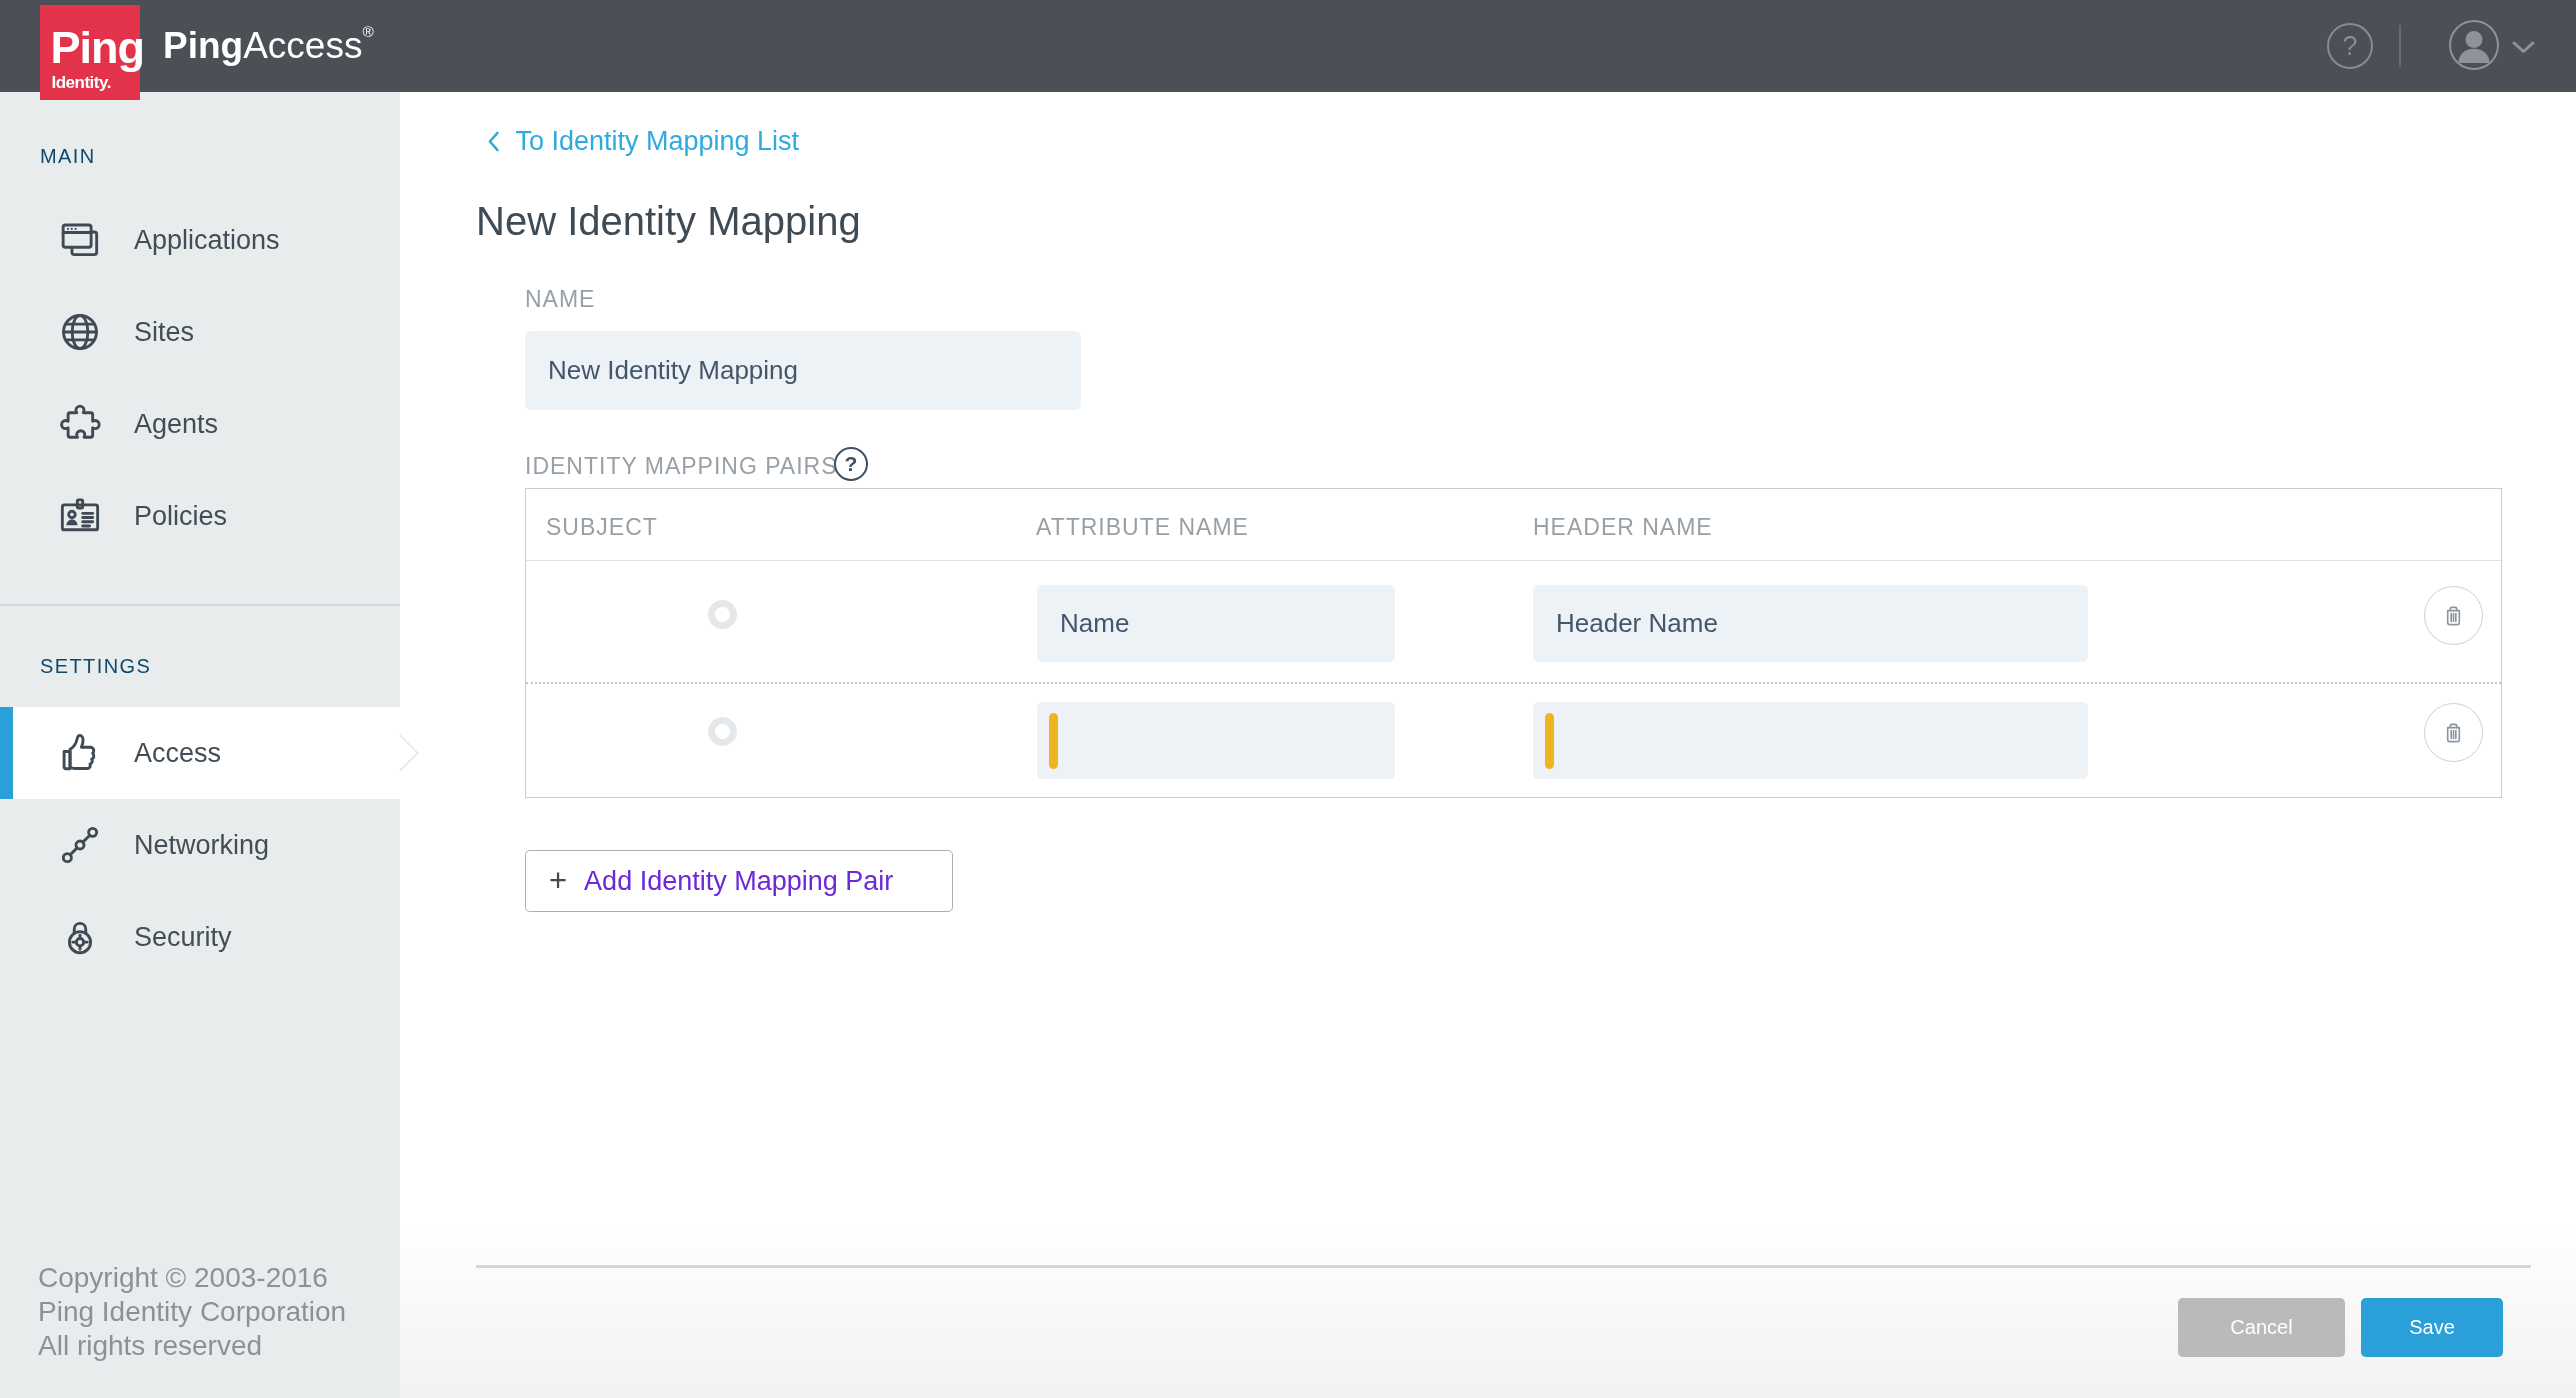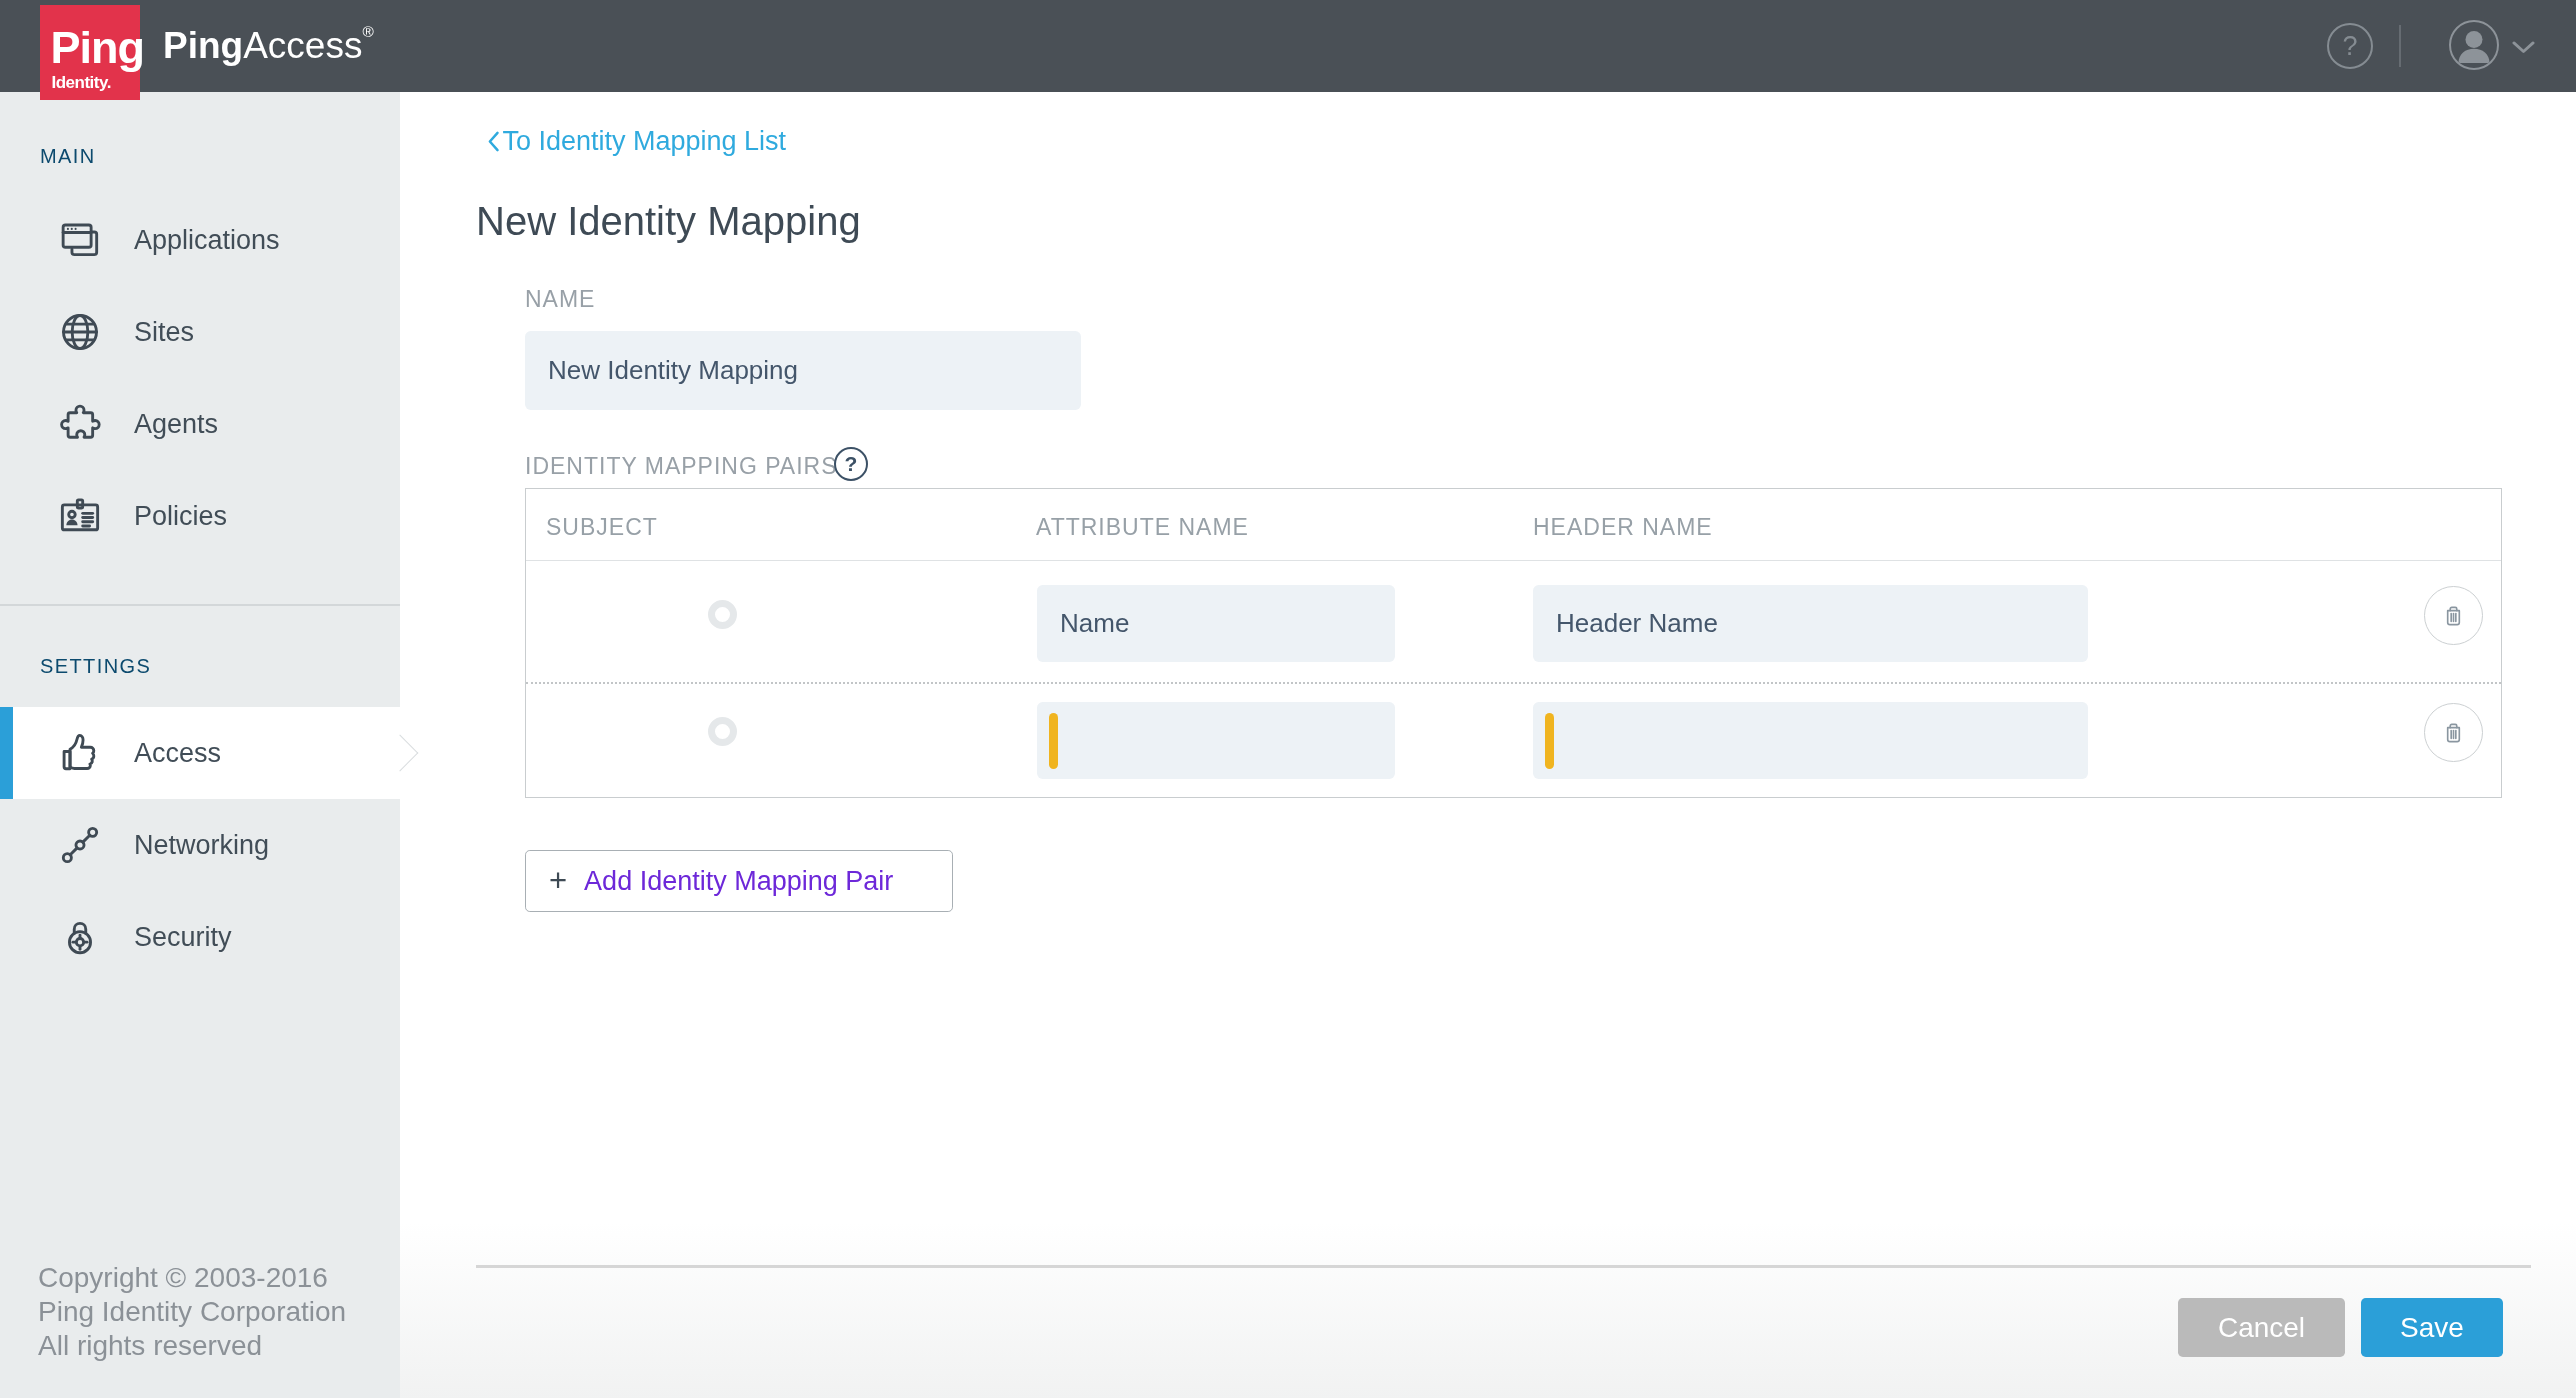--- a/index.html
+++ b/index.html
@@ -39,21 +39,21 @@
   .nav-item.active{background:#fff;}
   .active-bar{position:absolute;left:0;top:0;width:12.5px;height:92px;background:var(--accent-blue);}
   .active-arrow{position:absolute;right:-13.4px;top:50%;width:26px;height:26px;background:#fff;
     transform:translateY(-50%) rotate(45deg);border-top:1.9px solid #d9dddf;border-right:1.9px solid #d9dddf;}
   .sidebar-divider{position:absolute;top:512px;left:0;width:400px;height:1.9px;background:#d3d7d9;}
   .sidebar-footer{position:absolute;top:1169px;left:38px;font-size:28px;color:#8b9197;line-height:34px;}
 
   
   .content{position:absolute;left:400px;top:92px;width:2176px;height:1307px;
     background:linear-gradient(180deg,#ffffff 1130px,#f1f2f2 1307px);}
-  .back-link{position:absolute;left:87px;top:34px;display:flex;align-items:center;gap:2px;
+  .back-link{position:absolute;left:87px;top:34px;display:flex;align-items:center;gap:15px;
     color:var(--link-blue);font-size:27px;cursor:pointer;}
   .page-title{position:absolute;left:76px;top:107px;font-size:40px;font-weight:400;color:var(--text-dark);margin:0;}
   .field-label{position:absolute;font-size:23px;color:var(--muted);letter-spacing:1px;}
   .lbl-name{left:125px;top:194px;}
   .lbl-pairs{left:125px;top:361px;}
   .pairs-help{position:absolute;left:434px;top:355px;width:34px;height:34px;border:2.9px solid #3c5166;border-radius:50%;
     color:#3c5166;font-size:21px;font-weight:bold;display:flex;align-items:center;justify-content:center;cursor:pointer;}
 
   .field{position:absolute;background:var(--input-bg);border-radius:5.7px;}
   .field input{position:absolute;left:0;top:0;width:100%;height:100%;background:transparent;border:none;outline:none;
@@ -77,21 +77,21 @@
     display:flex;align-items:center;justify-content:center;cursor:pointer;}
   .trash-1{top:97px;} .trash-2{top:214px;}
 
   .add-pair-btn{position:absolute;left:125px;top:758px;width:428px;height:62px;background:#fff;border:1.9px solid #a8afb4;
     border-radius:4.8px;display:flex;align-items:center;font-family:"Liberation Sans",sans-serif;cursor:pointer;padding:0;}
   .add-plus{font-size:31px;color:#3e4a54;margin-left:23px;font-weight:400;}
   .add-label{font-size:27px;color:#6d28d9;margin-left:17px;}
 
   .bottom-divider{position:absolute;left:76px;top:1173px;width:2055px;height:2.9px;background:#d6d6d6;}
   .action-btn{position:absolute;top:1206px;height:59px;border:none;border-radius:4.8px;color:#fff;
-    font-family:"Liberation Sans",sans-serif;font-size:28px;cursor:pointer;}
+    font-family:"Liberation Sans",sans-serif;font-size:20px;cursor:pointer;}
   .cancel-btn{left:1778px;width:167px;background:#bababa;}
   .save-btn{left:1961px;width:142px;background:var(--accent-blue);}
 </style>
 </head>
 <body>
 
 <header class="topbar">
   <div class="product">
     <span class="pbold">Ping</span>
       <span>Access</span>

